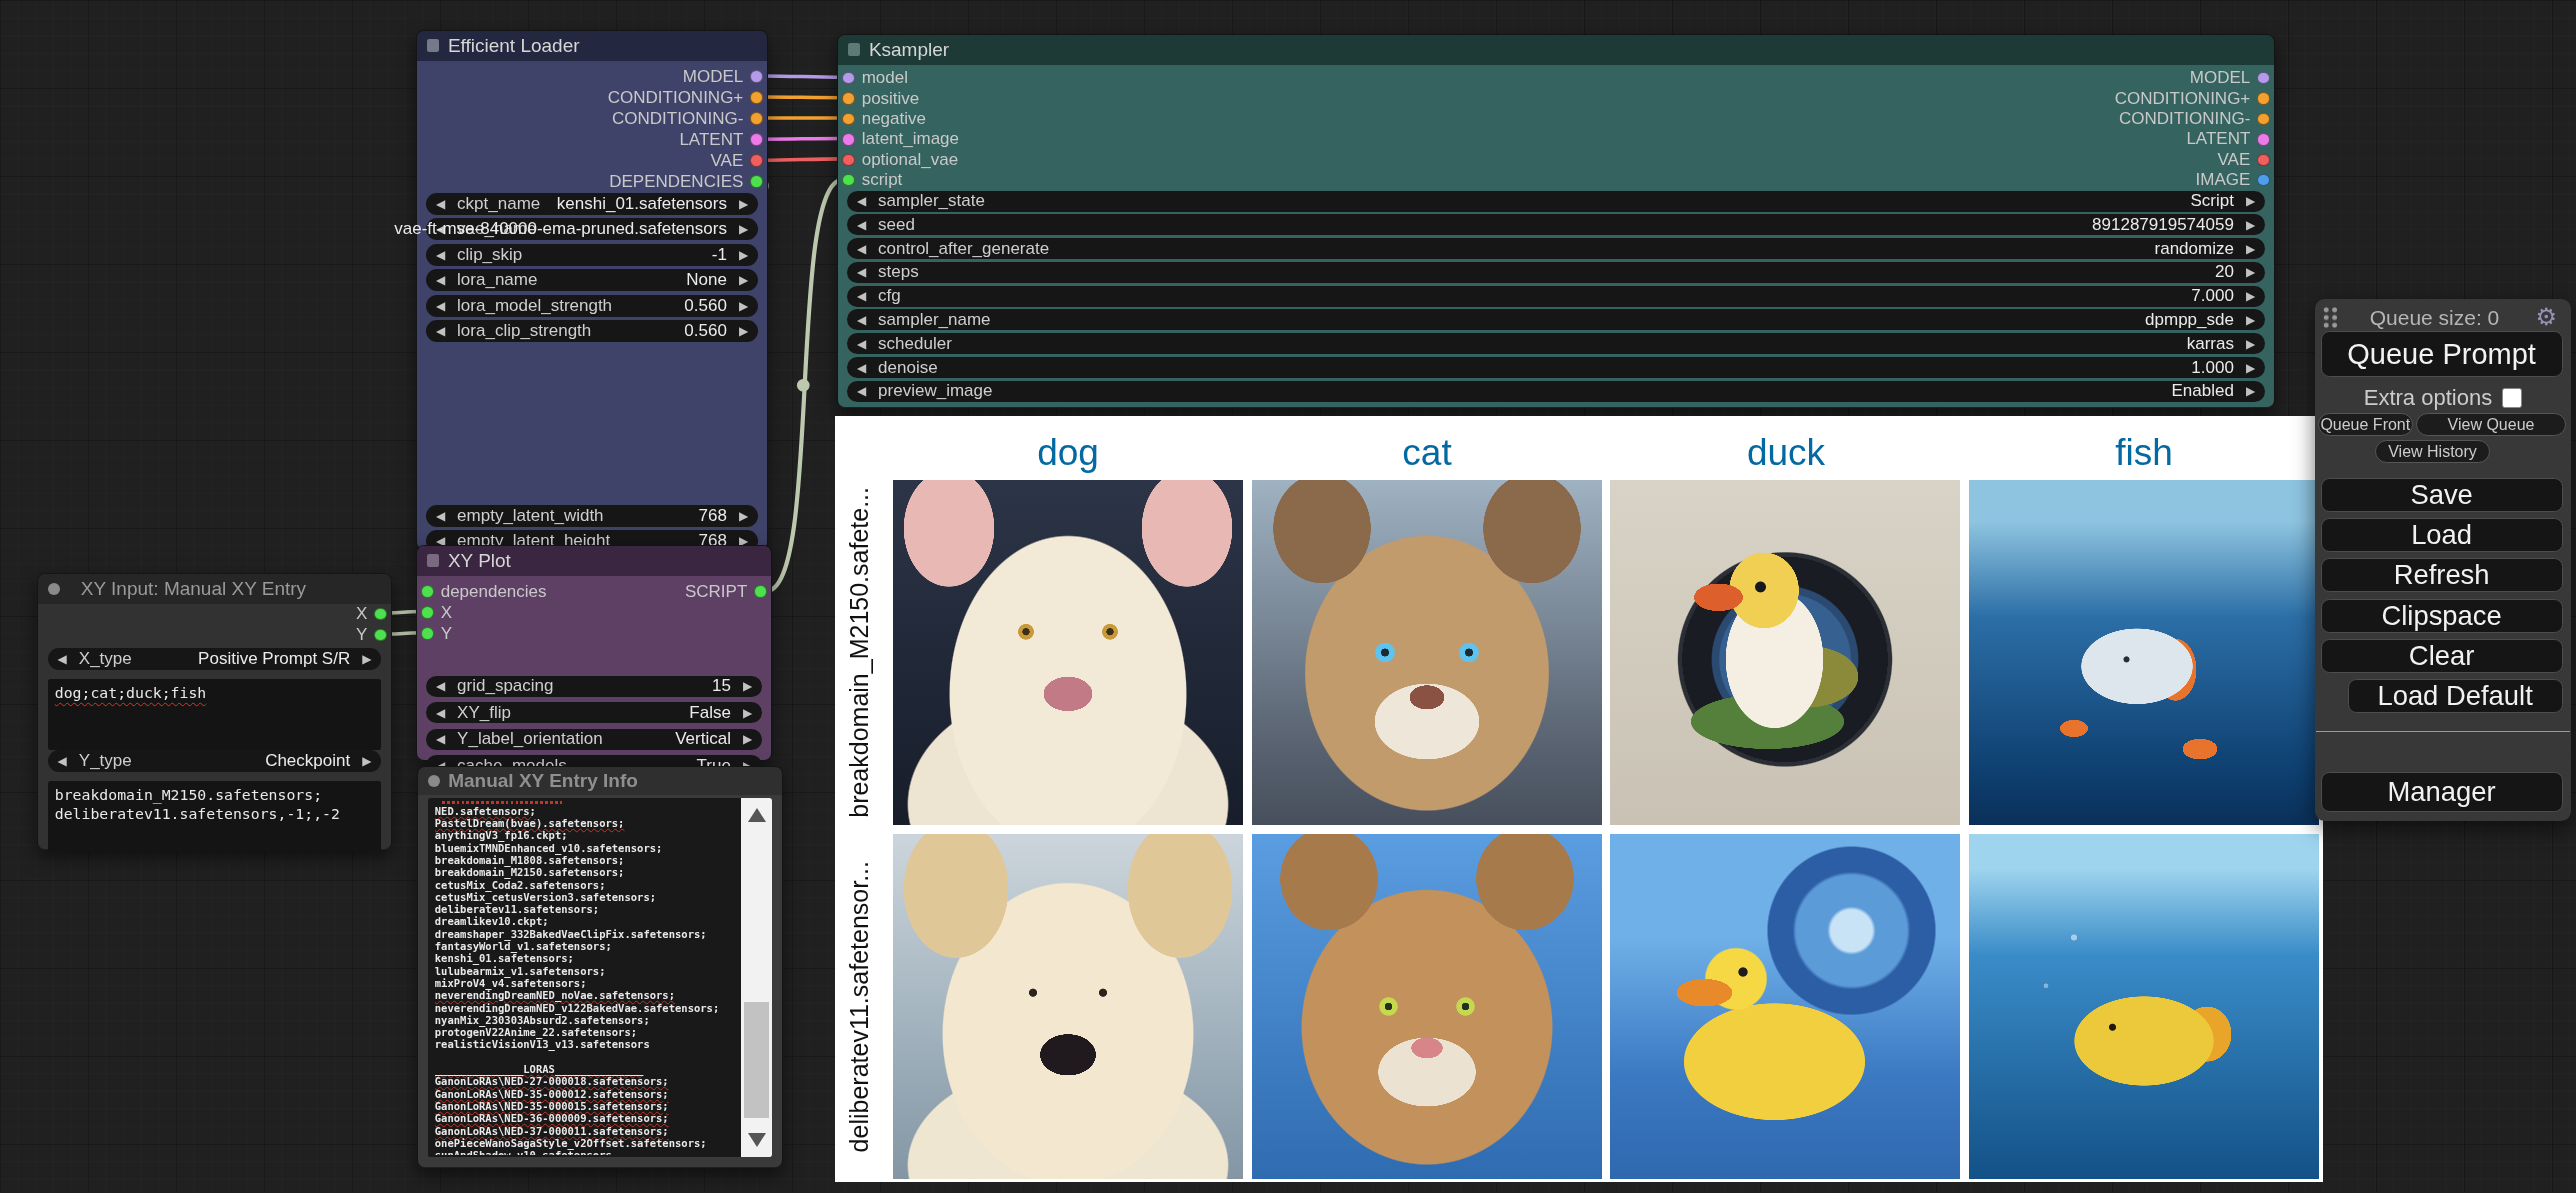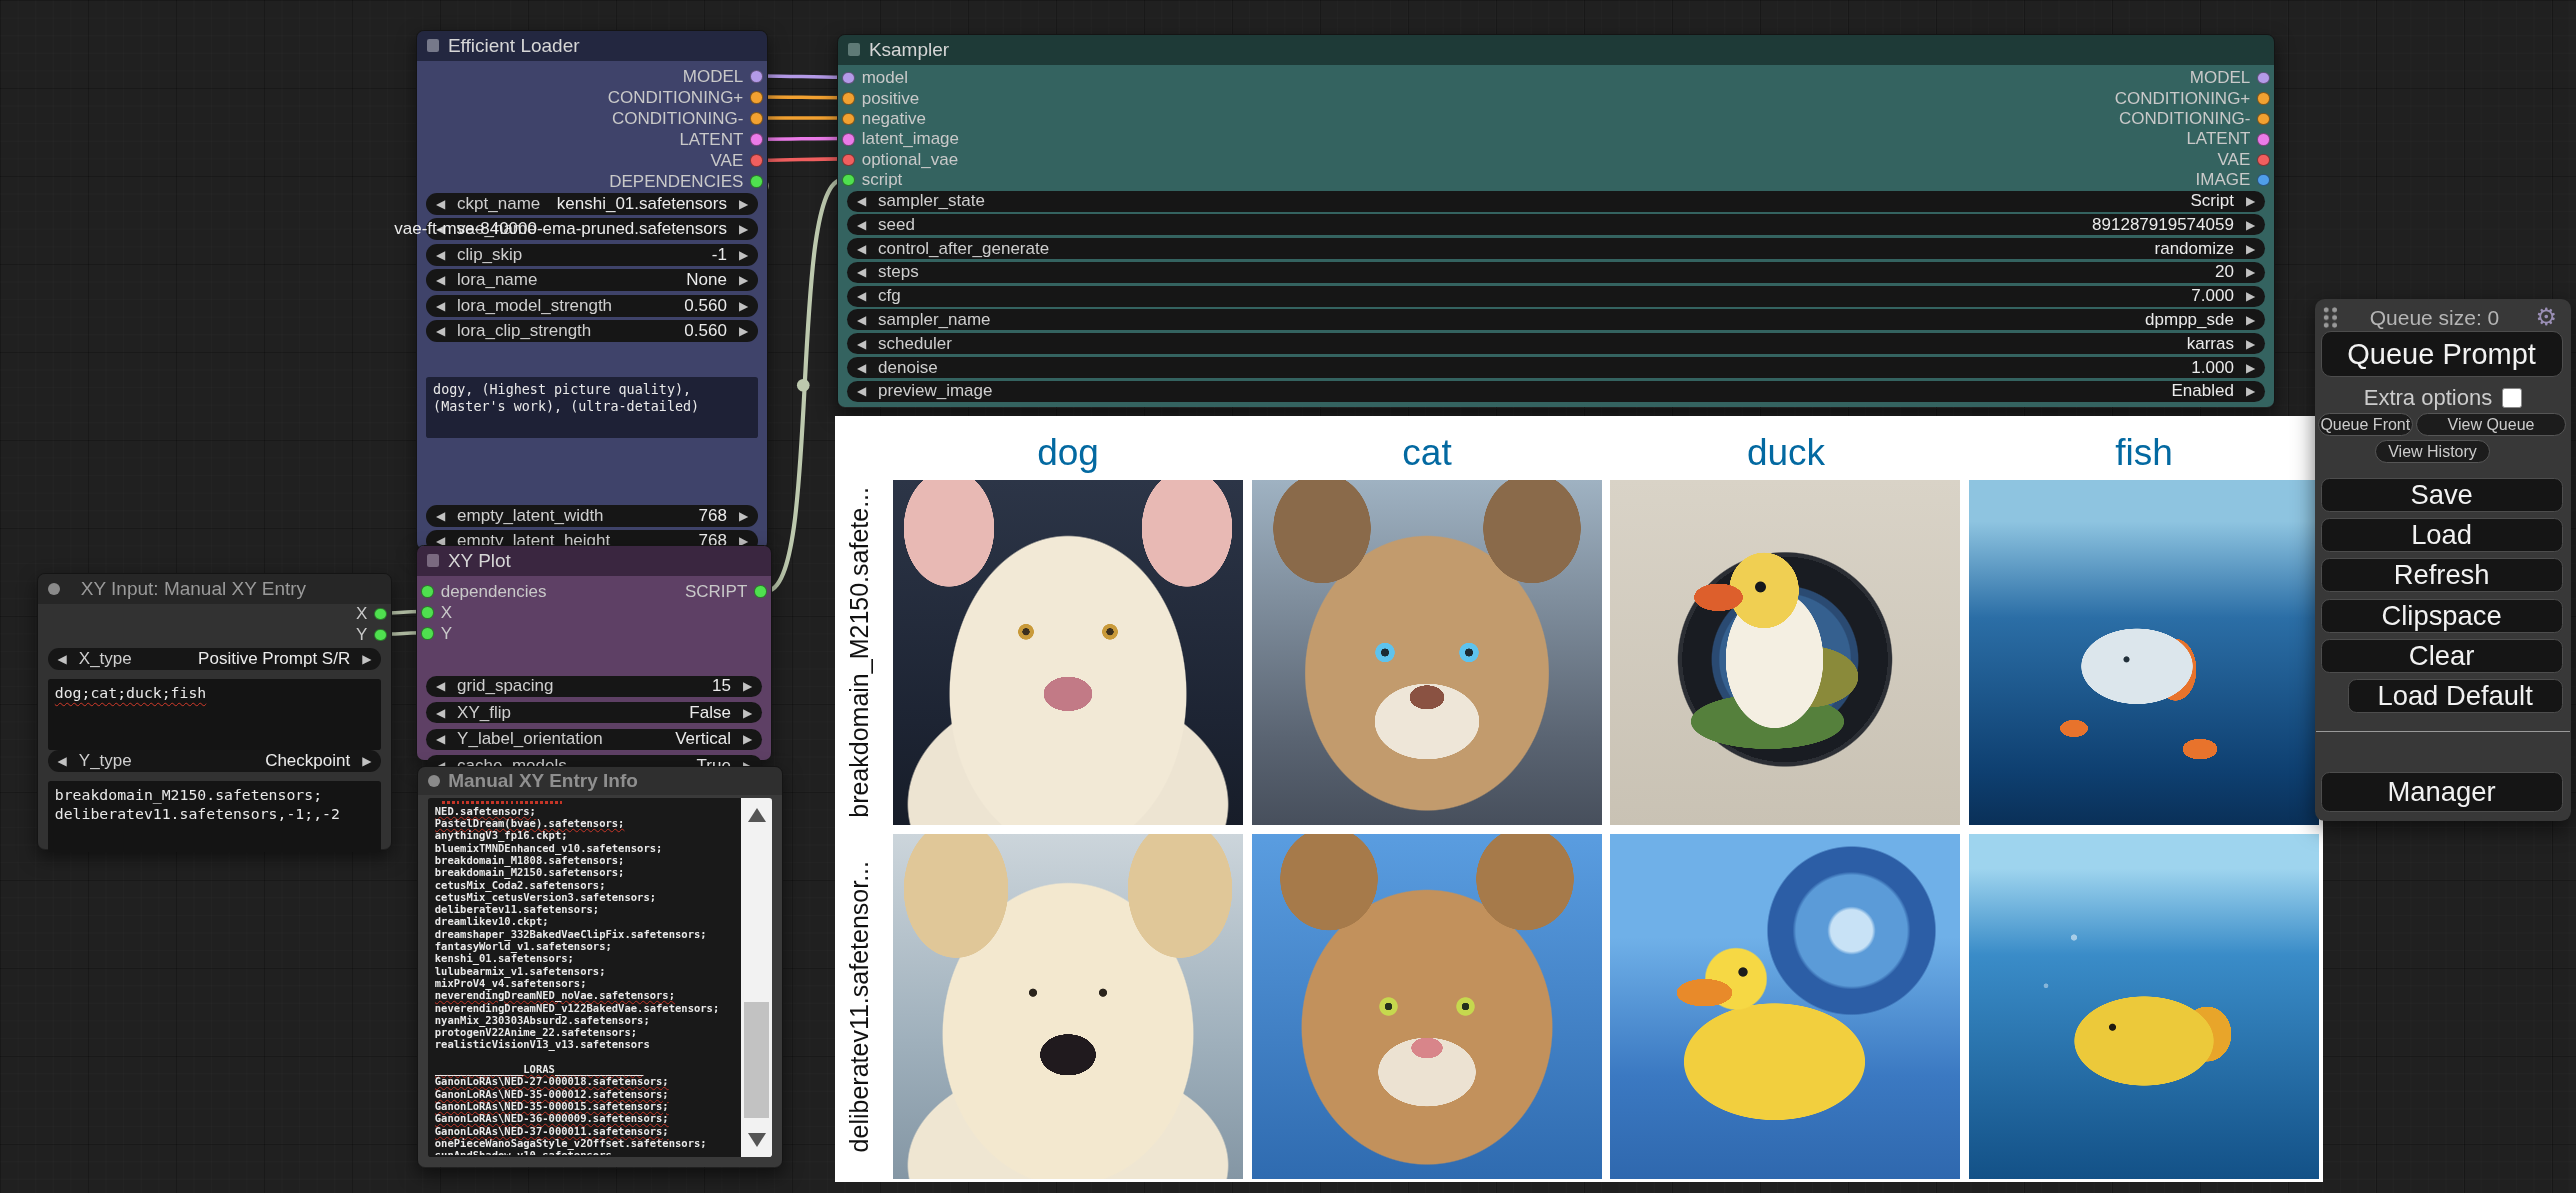--- a/index.html
+++ b/index.html
@@ -234,21 +234,20 @@
           <span class="wvalue">0.560</span>
           <span class="warr r">▶</span>
         </div>
       <div class="widget">
           <span class="warr l">◀</span>
           <span class="wlabel">lora_clip_strength</span>
           <span class="wvalue">0.560</span>
           <span class="warr r">▶</span>
         </div>
     </div>
-    <div class="tarea" style="left:9.1px;right:9.1px;top:316px;height:53px;background:#1e2136;font-size:13.4px;line-height:17.6px;padding:4.2px 7px;">dogy, (Highest picture quality),(Master's work), (ultra-detailed)</div>
     <div class="wstack" style="left:9.1px;right:9.1px;top:444px;gap:3.5px;">
       <div class="widget">
           <span class="warr l">◀</span>
           <span class="wlabel">empty_latent_width</span>
           <span class="wvalue">768</span>
           <span class="warr r">▶</span>
         </div>
       <div class="widget">
           <span class="warr l">◀</span>
           <span class="wlabel">empty_latent_height</span>
@@ -545,21 +544,21 @@
 <div class="ph" id="ph-fish-a" style="z-index:3"></div>
 <div class="ph" id="ph-dog-b" style="z-index:3"></div>
 <div class="ph" id="ph-cat-b" style="z-index:3"></div>
 <div class="ph" id="ph-duck-b" style="z-index:3"></div>
 <div class="ph" id="ph-fish-b" style="z-index:3"></div>
 
 <div id="queue-panel">
   <div id="drag-handle"></div>
   <div id="queue-size">Queue size: 0</div>
   <div id="gear">⚙</div>
-  <div class="qbtn" style="top:32px;height:44px;font-size:29px;border-radius:10px;">Queue Prompt</div>
+  <div class="qbtn" style="top:32px;height:44px;font-size:29px;">Queue Prompt</div>
   <div id="extra-row">
     <span>Extra options</span>
     <span id="extra-checkbox"></span>
   </div>
   <div class="qpill" style="left:2.8px;top:114px;width:93px;height:21px;">Queue Front</div>
   <div class="qpill" style="left:101px;top:114px;width:148px;height:21px;">View Queue</div>
   <div class="qpill" style="left:60px;top:141px;width:113px;height:21px;">View History</div>
   <div class="qbtn" style="top:179px;height:32px;">Save</div>
   <div class="qbtn" style="top:219px;height:32px;">Load</div>
   <div class="qbtn" style="top:259px;height:32px;">Refresh</div>

